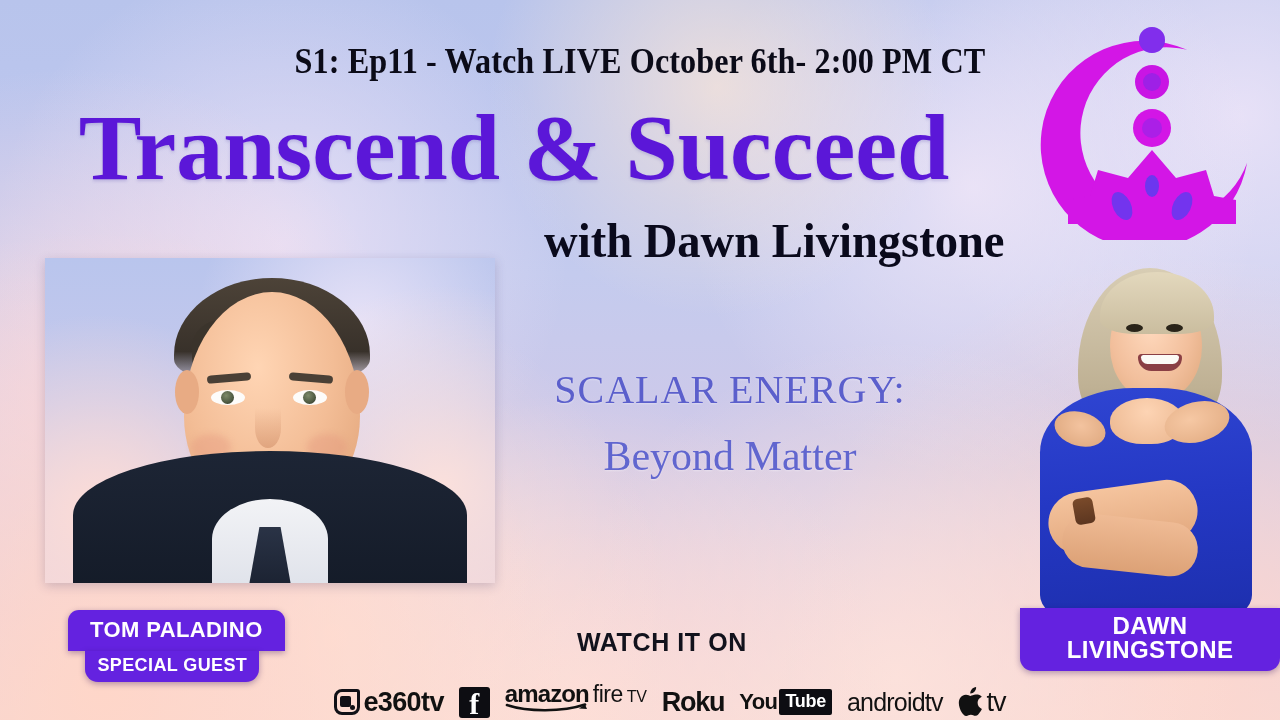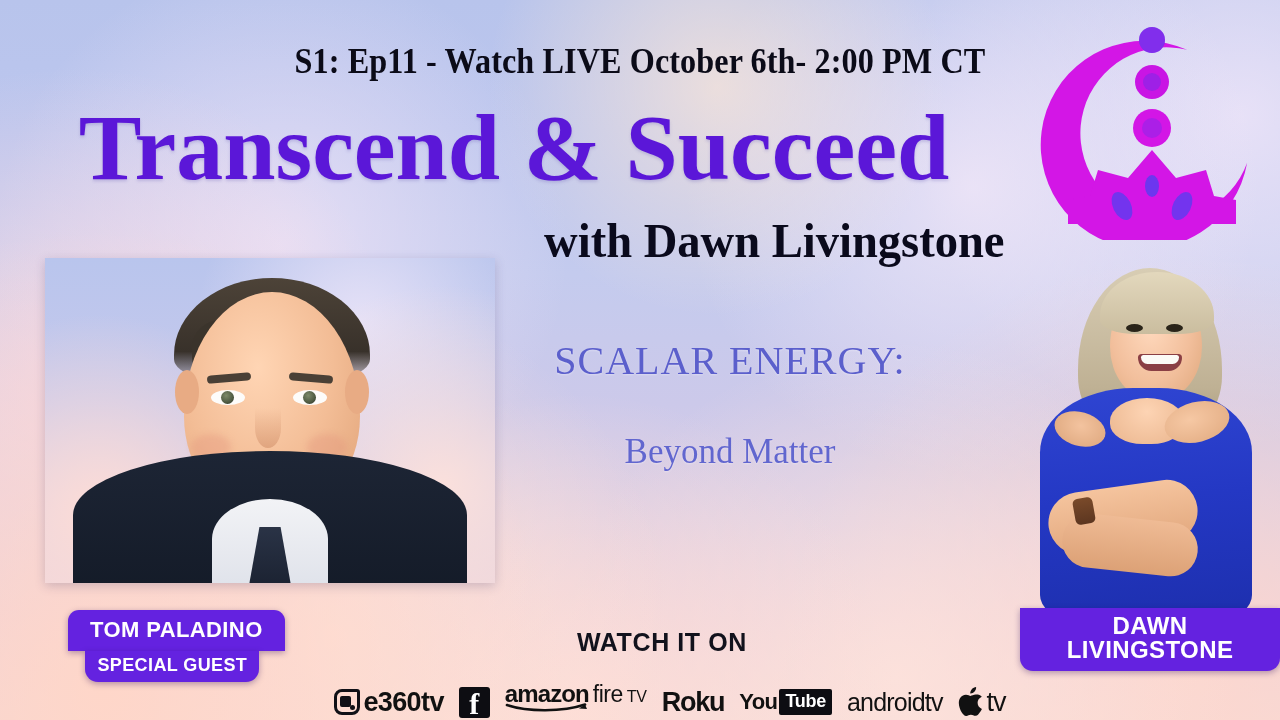--- a/index.html
+++ b/index.html
@@ -34,28 +34,28 @@
     font-size:94px;line-height:1;color:#5b17d8;
     text-shadow:0 2px 3px rgba(120,110,190,.30);
   }
   .with-host{
     position:absolute;left:14px;top:216px;width:1000px;text-align:right;padding-right:10px;
     font-family:"Liberation Serif",serif;font-weight:700;
     font-size:49px;line-height:1;color:#0a0a1c;
     transform:scaleX(.95);transform-origin:right center;
   }
   .topic-main{
-    position:absolute;left:330px;top:337px;width:800px;text-align:center;
+    position:absolute;left:330px;top:366px;width:800px;text-align:center;
     font-family:"Liberation Serif",serif;font-weight:400;letter-spacing:1px;
     font-size:40px;color:#5b5fcc;text-shadow:0 1px 2px rgba(255,255,255,.35);
   }
   .topic-sub{
     position:absolute;left:330px;top:432px;width:800px;text-align:center;
     font-family:"Liberation Serif",serif;font-weight:400;
-    font-size:35px;color:#6166cf;text-shadow:0 1px 2px rgba(255,255,255,.35);
+    font-size:42px;color:#6166cf;text-shadow:0 1px 2px rgba(255,255,255,.35);
   }
 
   
   .guest-photo{
     position:absolute;left:45px;top:258px;width:450px;height:325px;overflow:hidden;
     box-shadow:0 3px 10px rgba(60,50,100,.22);
     background:
       radial-gradient(circle at 12% 78%, rgba(255,221,214,.95) 0%, rgba(255,221,214,0) 42%),
       radial-gradient(circle at 88% 70%, rgba(255,226,219,.9) 0%, rgba(255,226,219,0) 44%),
       radial-gradient(circle at 70% 20%, rgba(234,228,248,.9) 0%, rgba(234,228,248,0) 40%),

